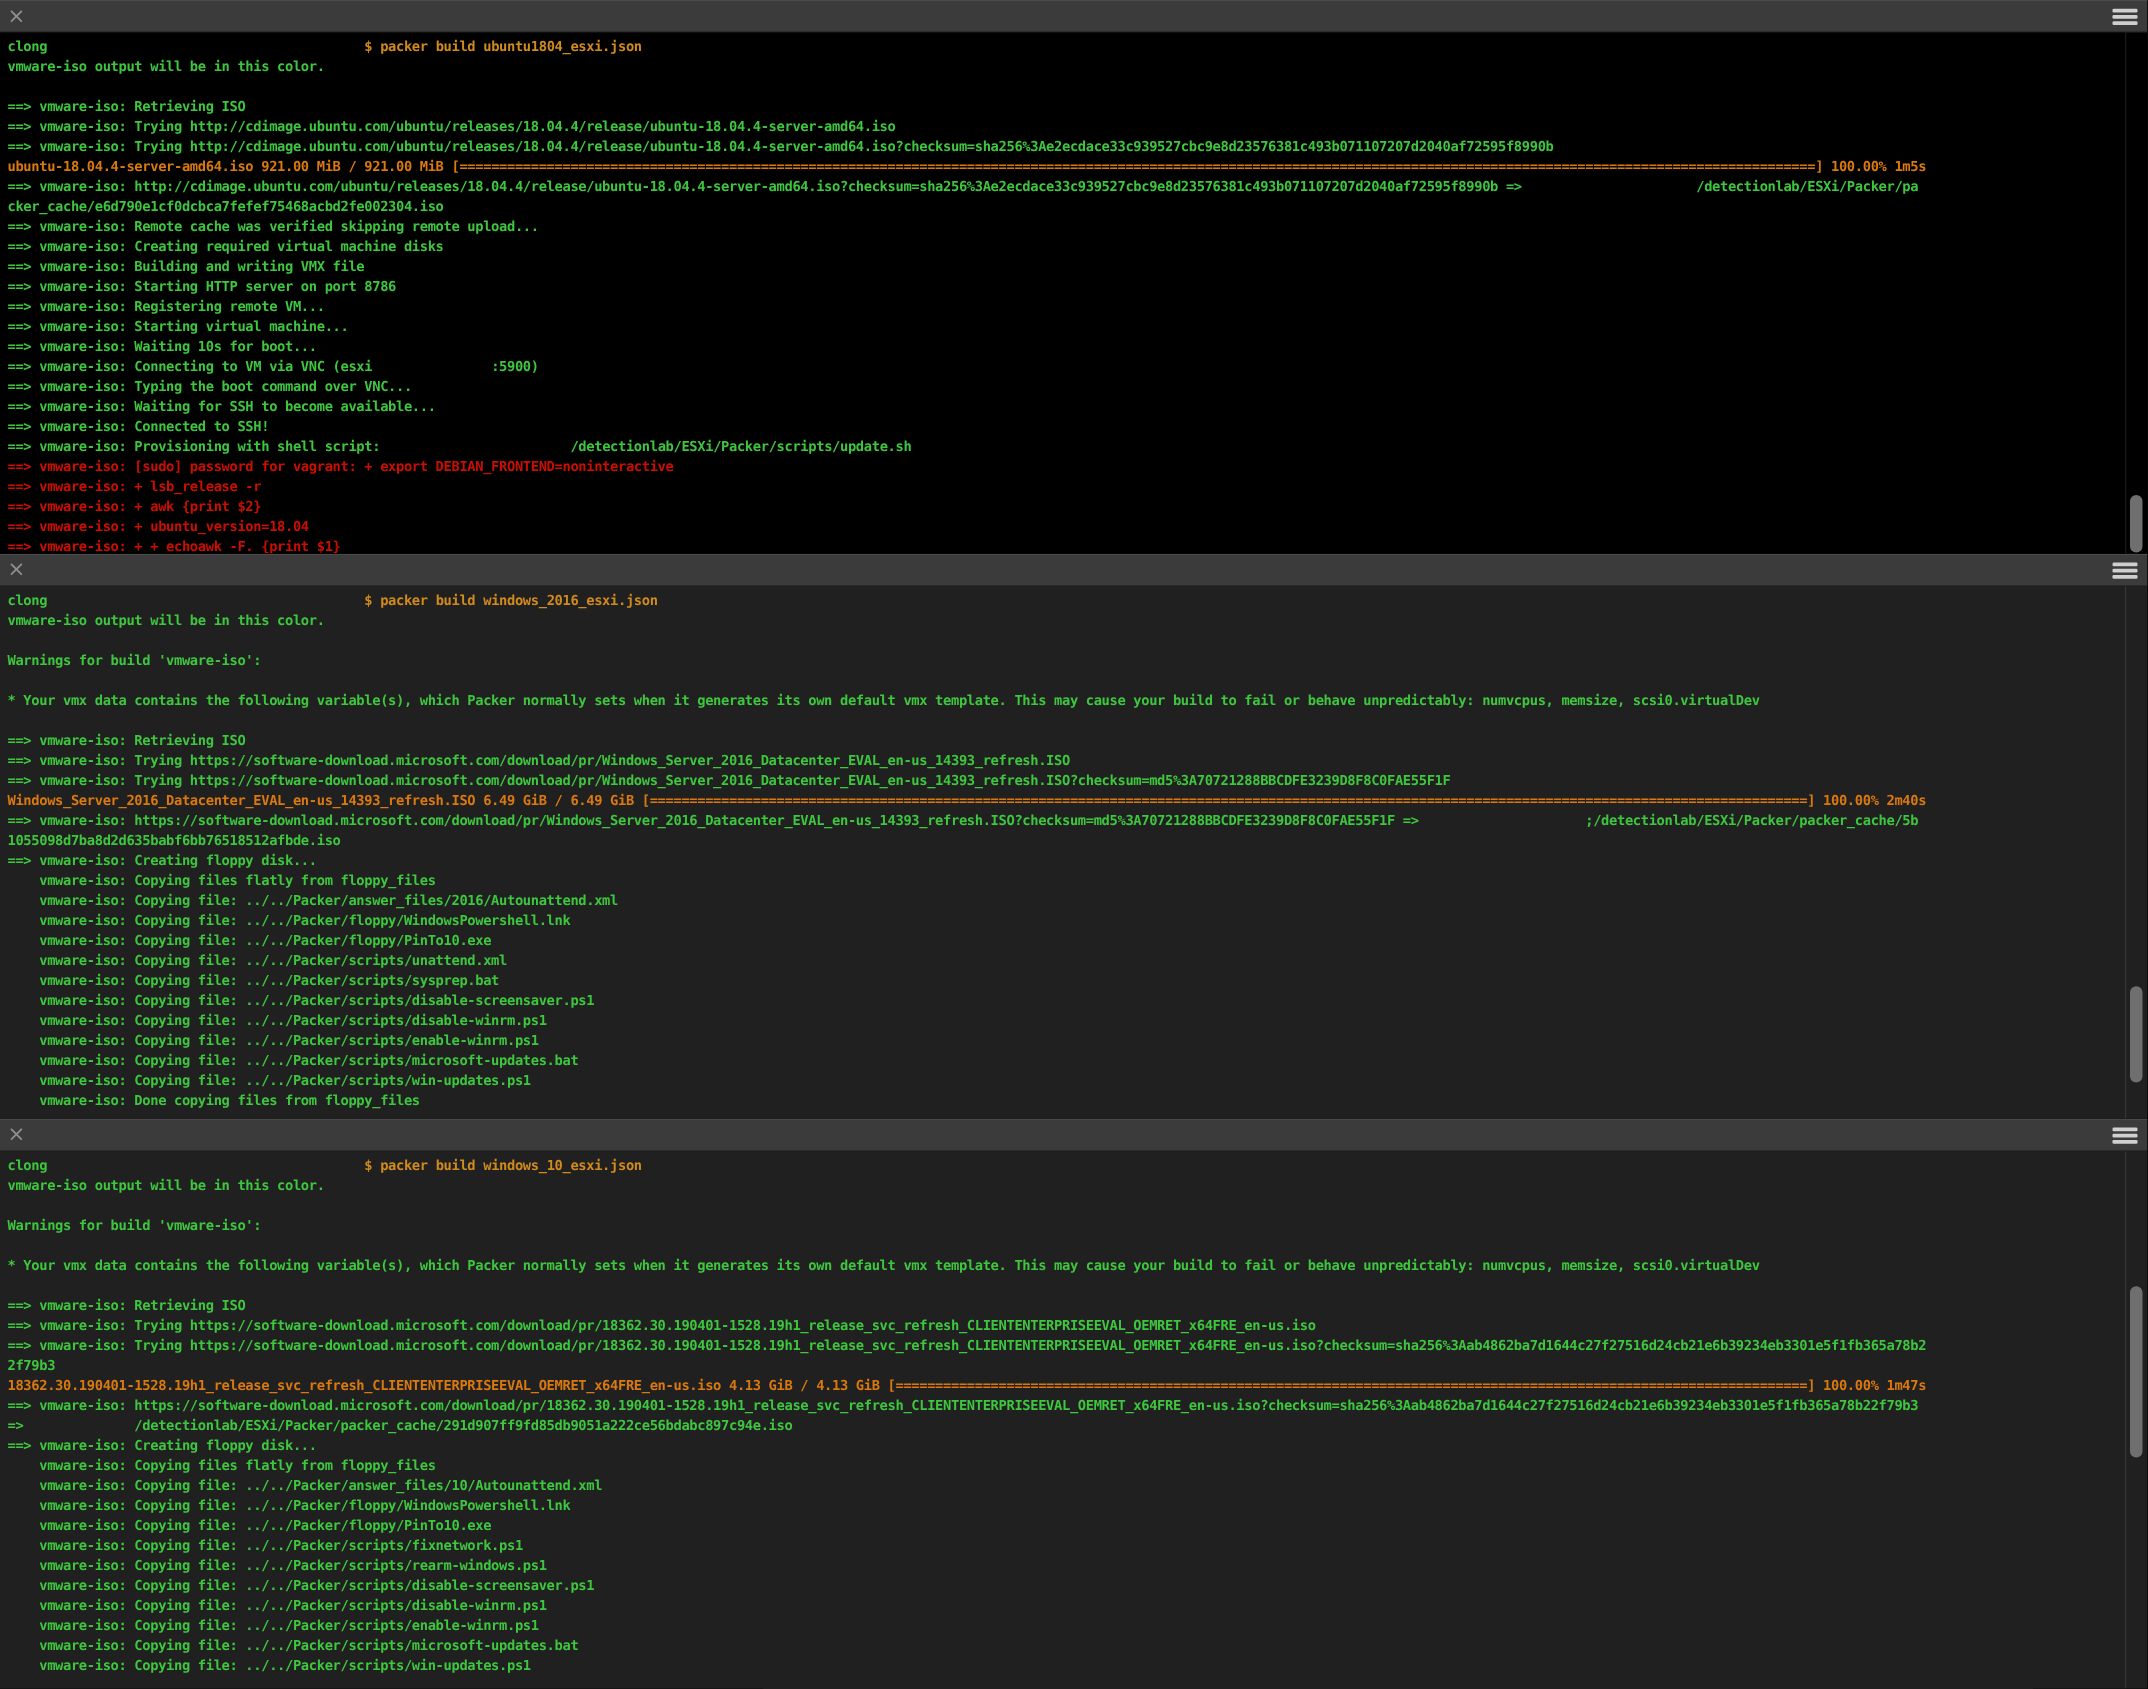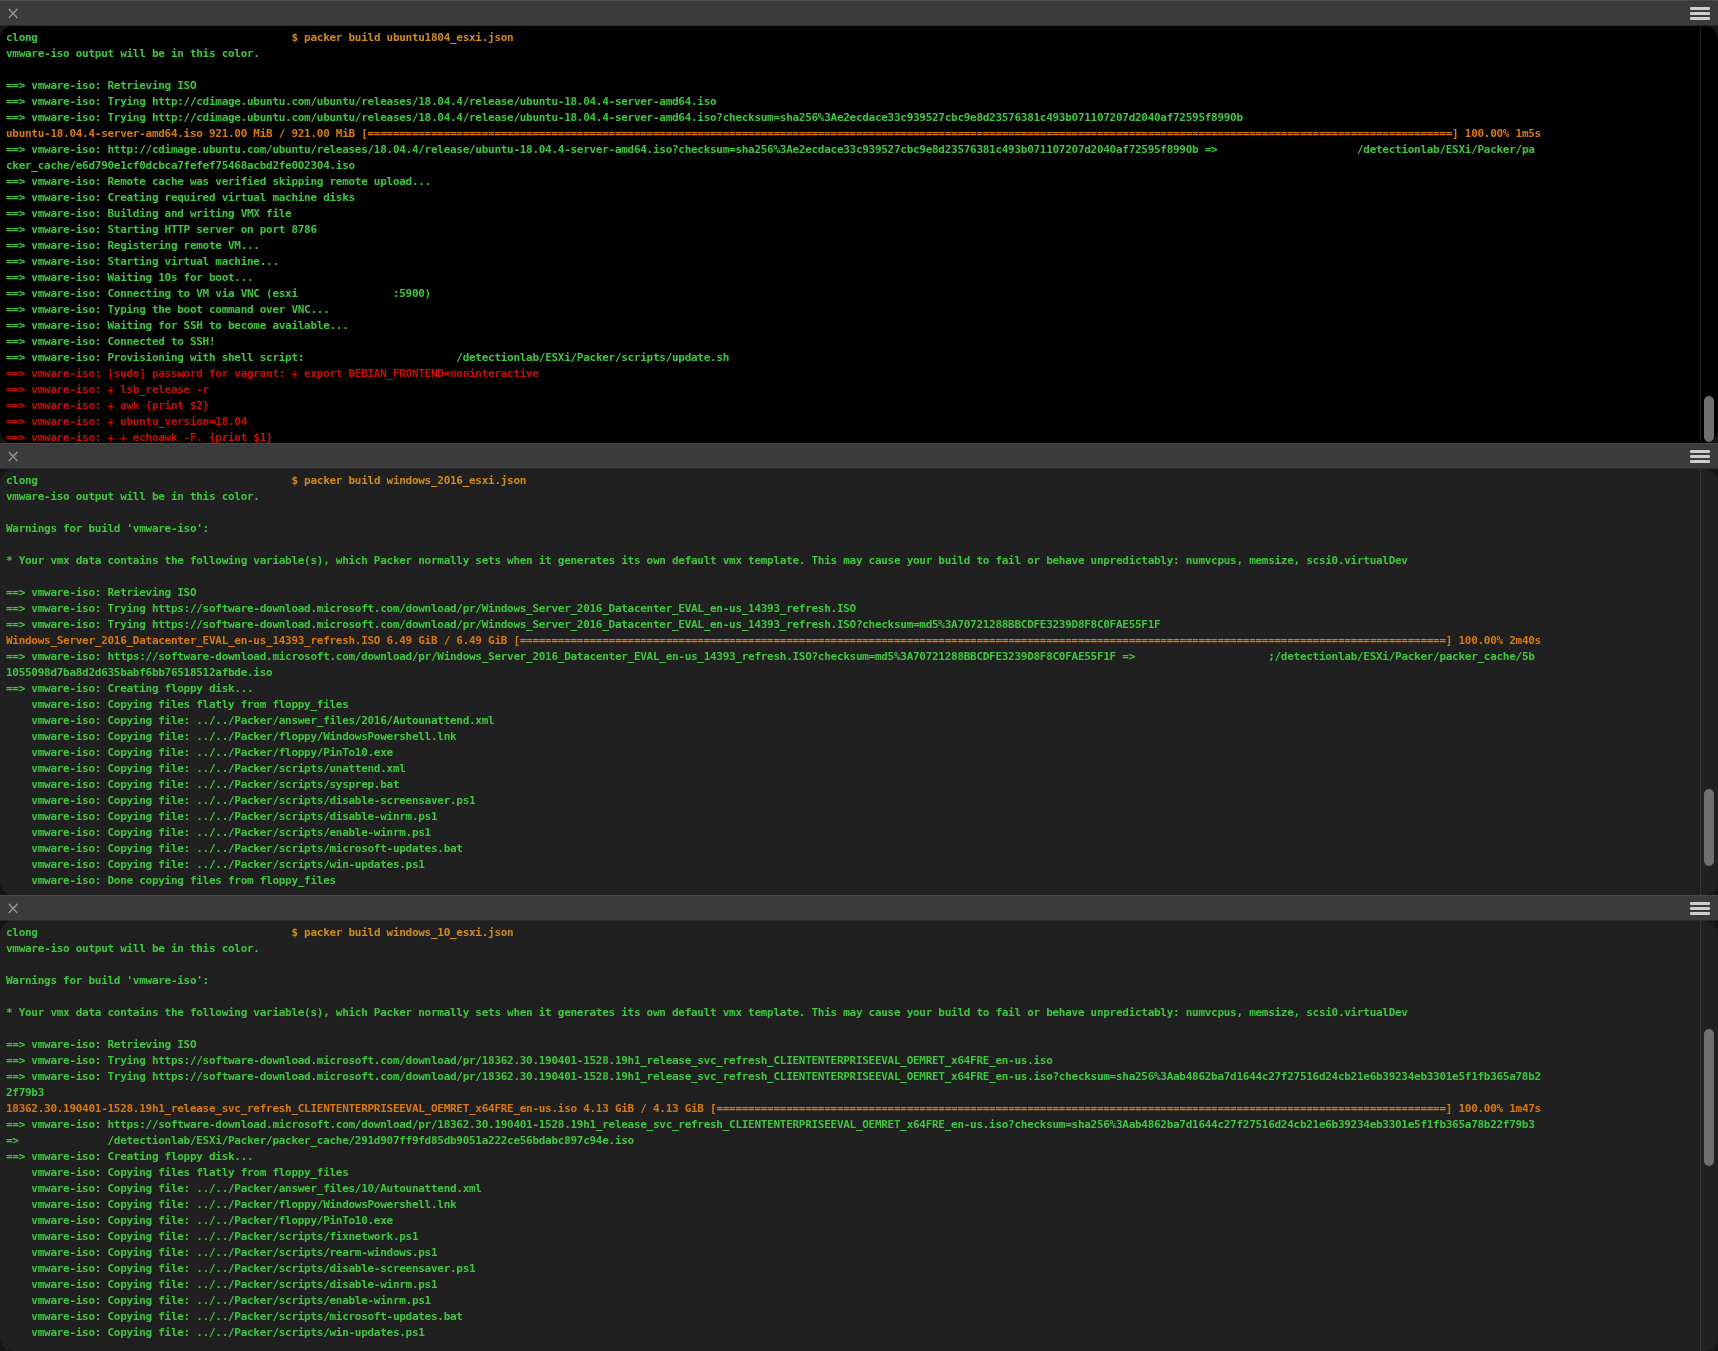--- a/index.html
+++ b/index.html
@@ -18,21 +18,21 @@
     border-top:1px solid #4a4a4a;border-bottom:1px solid #2a2a2a;
     display:flex;align-items:center;justify-content:space-between;
     padding:0 6px;box-sizing:border-box;
   }
   .close-icon{
     color:#909090;font-family:"DejaVu Sans","Liberation Sans",sans-serif;
     font-size:17px;line-height:17px;cursor:pointer;user-select:none;
   }
   .menu-icon{width:20px;height:13px;display:flex;flex-direction:column;justify-content:space-between;cursor:pointer;margin-right:2px;}
   .menu-icon i{display:block;height:3px;background:#cfcfcf;border-radius:1px;}
-  .body{flex:1 1 auto;position:relative;overflow:hidden;border-radius:14px;}
+  .body{flex:1 1 auto;position:relative;overflow:hidden;}
   .content{
     position:absolute;inset:0;right:18px;
     padding:4px 0 0 6px;
     white-space:pre;overflow:hidden;
     font-size:11px;font-weight:bold;letter-spacing:-0.28px;
   }
   .row{height:16px;line-height:16px;}
   .scrollbar{
     position:absolute;top:0;bottom:0;right:0;width:18px;
     border-left:1px solid rgba(255,255,255,0.10);

